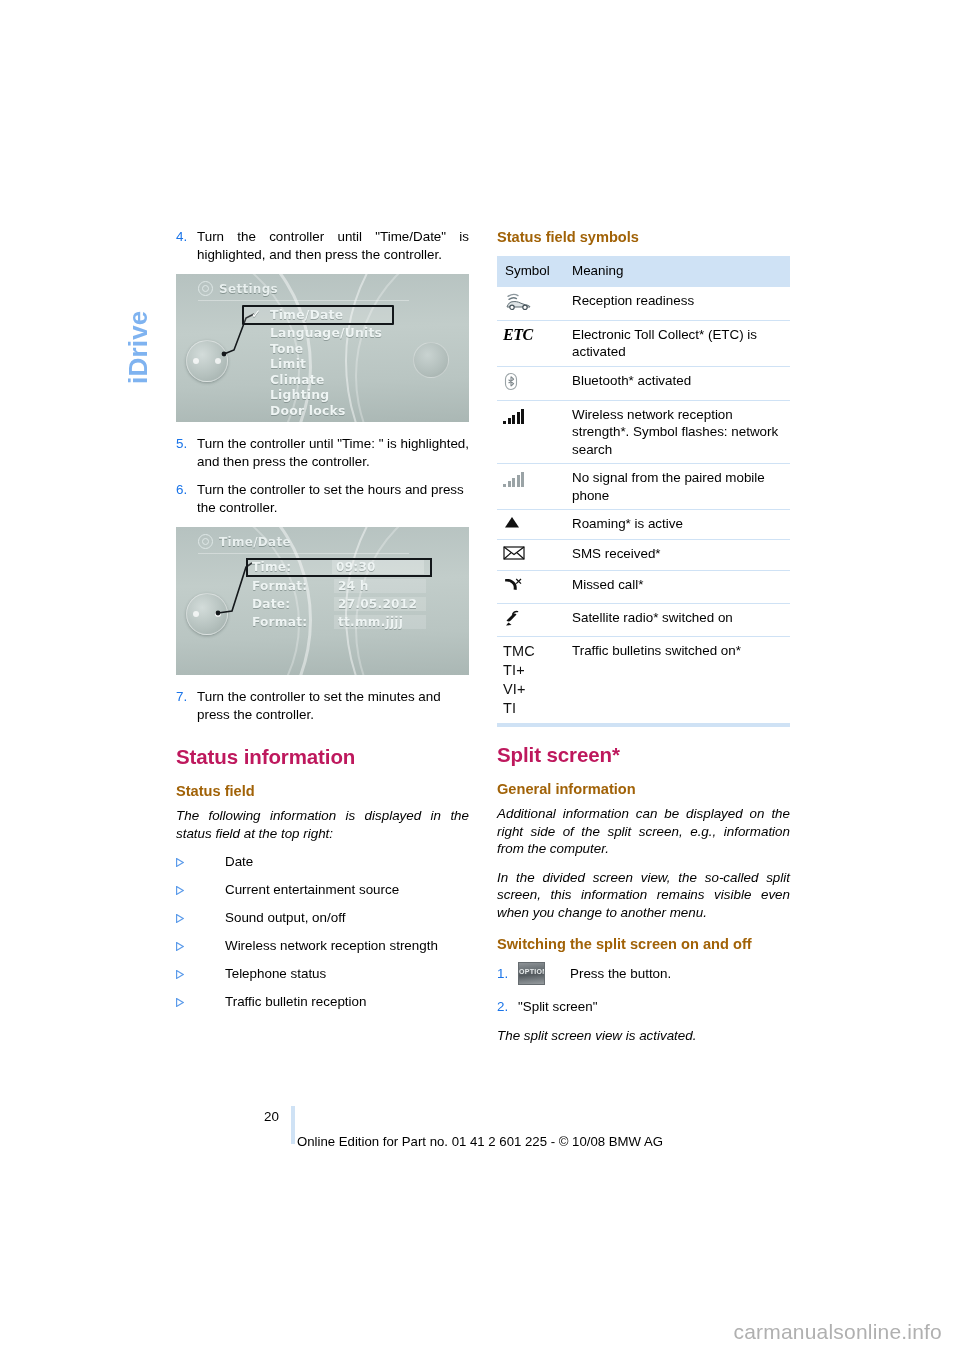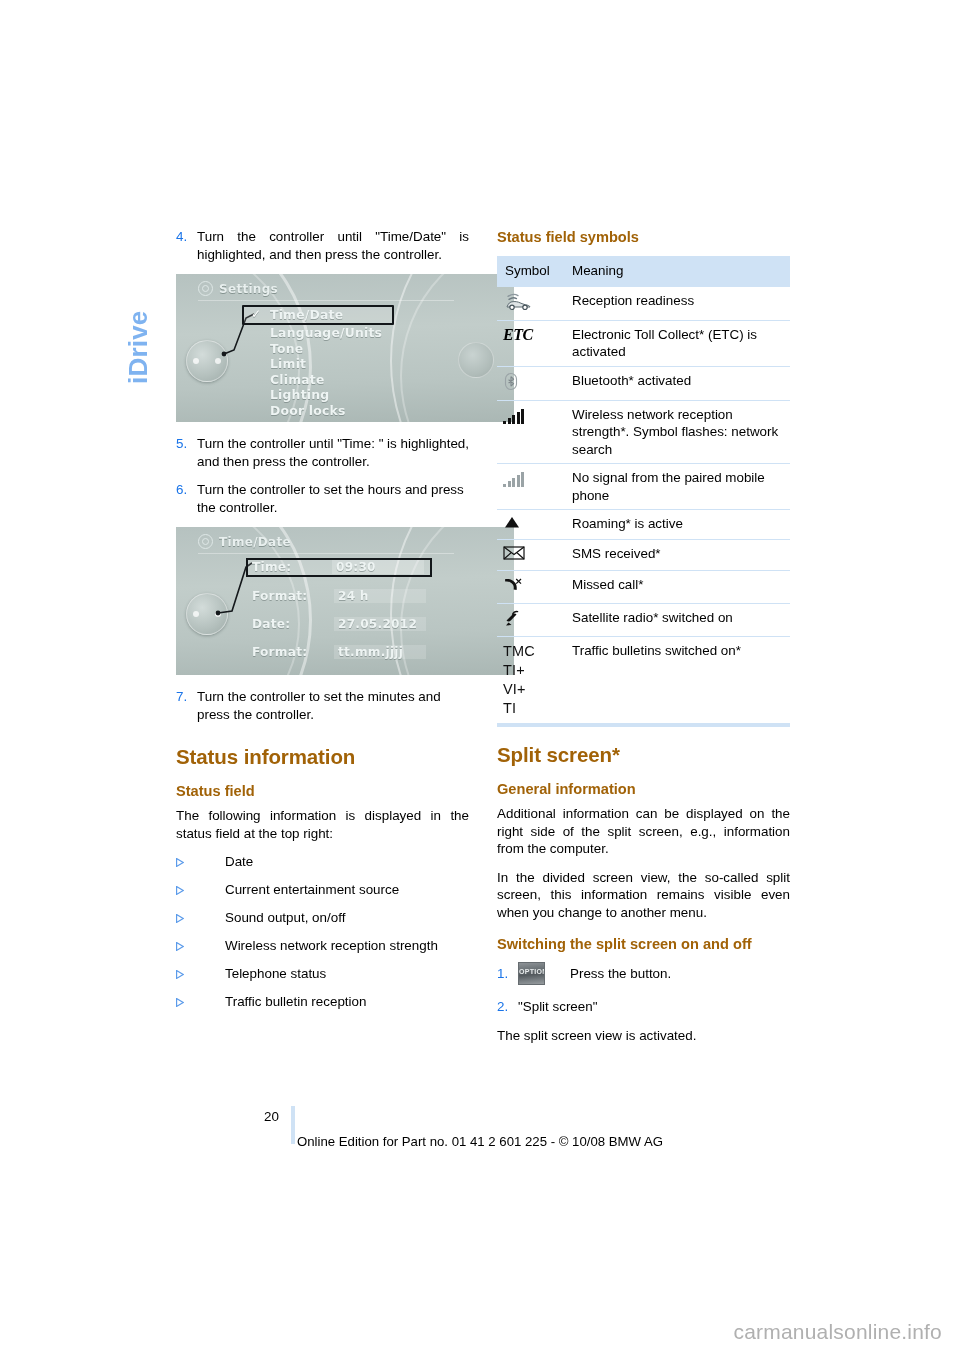--- a/index.html
+++ b/index.html
@@ -51,25 +51,26 @@
   .col-right { left: 497px; }
 
   
   .body-text {
     font-size: 13.4px;
     line-height: 17.5px;
     margin: 4px 0 11px 0;
     color: #000;
     text-align: justify;
     text-justify: inter-word;
+    font-style: italic;
   }
   .body-text.nojust { text-align: left; }
 
   h1.sec {
-    color: #a16207;
+    color: #be185d;
     font-size: 20.5px;
     font-weight: bold;
     margin: 0 0 13px 0;
     line-height: 24px;
     letter-spacing: -.1px;
   }
   h2.sub {
     color: #a16207;
     font-size: 14.6px;
     font-weight: bold;
@@ -114,21 +115,21 @@
     padding-top: 5px;
   }
   .bullets .tri svg { display: block; }
   .bullets .lbl {
     font-size: 13.4px;
     line-height: 17.5px;
   }
 
   
   .shot {
-    width: 338px;
+    width: 293px;
     margin: 0 0 13px 0;
     position: relative;
     background: linear-gradient(178deg, #b6c2c0 0%, #c2cdca 38%, #b9c5c2 72%, #aab7b4 100%);
     overflow: hidden;
     font-family: "DejaVu Sans", sans-serif;
   }
   .shot-1 { height: 148px; }
   .shot-2 { height: 148px; }
 
   .shot .swoosh {
@@ -243,21 +244,21 @@
 
   
   .shot .rows {
     position: absolute;
     left: 72px; top: 31px;
     width: 182px;
   }
   .shot .rows .r {
     position: relative;
     height: 17px;
-    margin-bottom: 11px;
+    margin-bottom: 1px;
   }
   .shot .rows .r .lab {
     position: absolute; left: 4px; top: 1px;
     color: #eef4f3;
     font-size: 12.2px;
     font-weight: bold;
     letter-spacing: .2px;
     text-shadow: 0 1px 0 rgba(95,110,107,.5);
   }
   .shot .rows .r .val {

